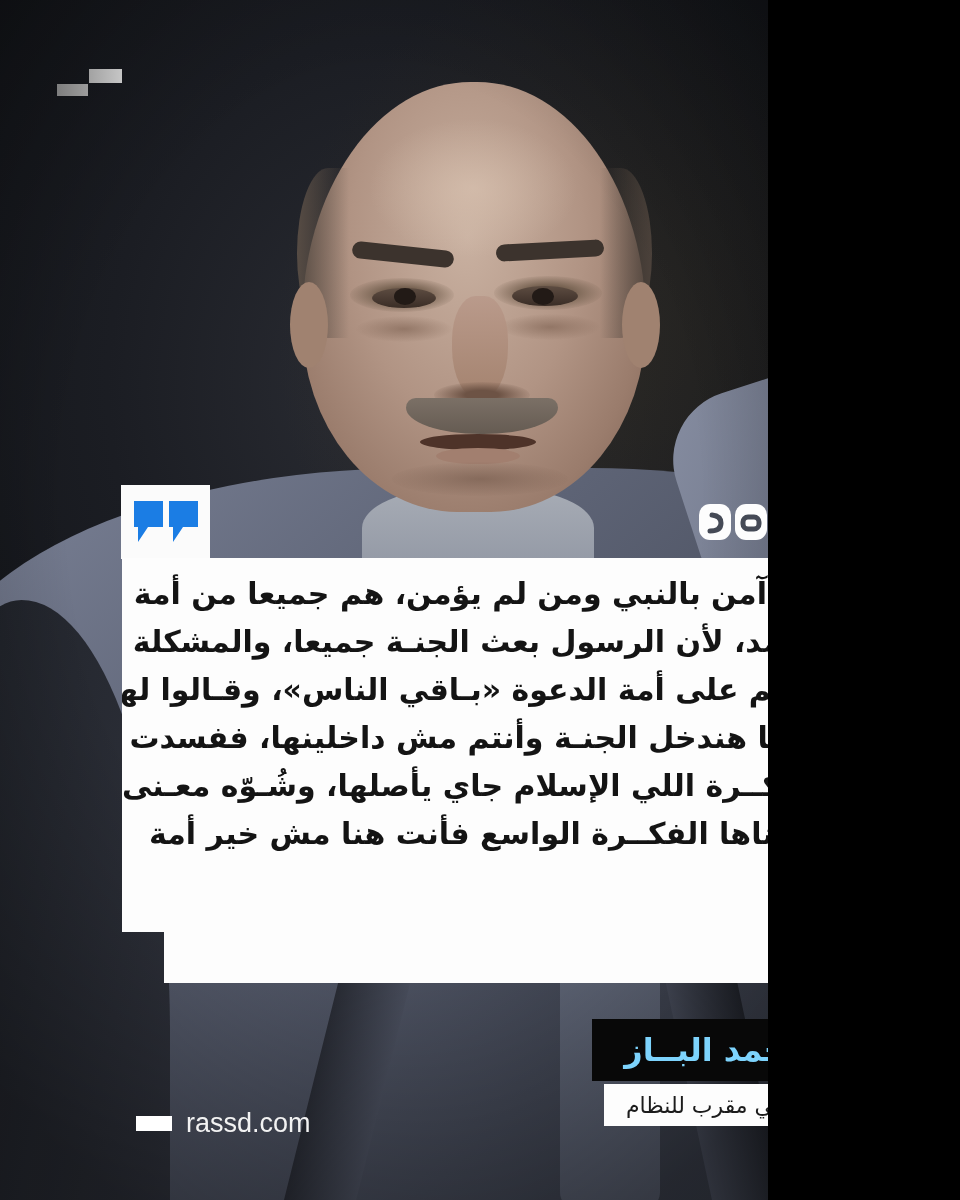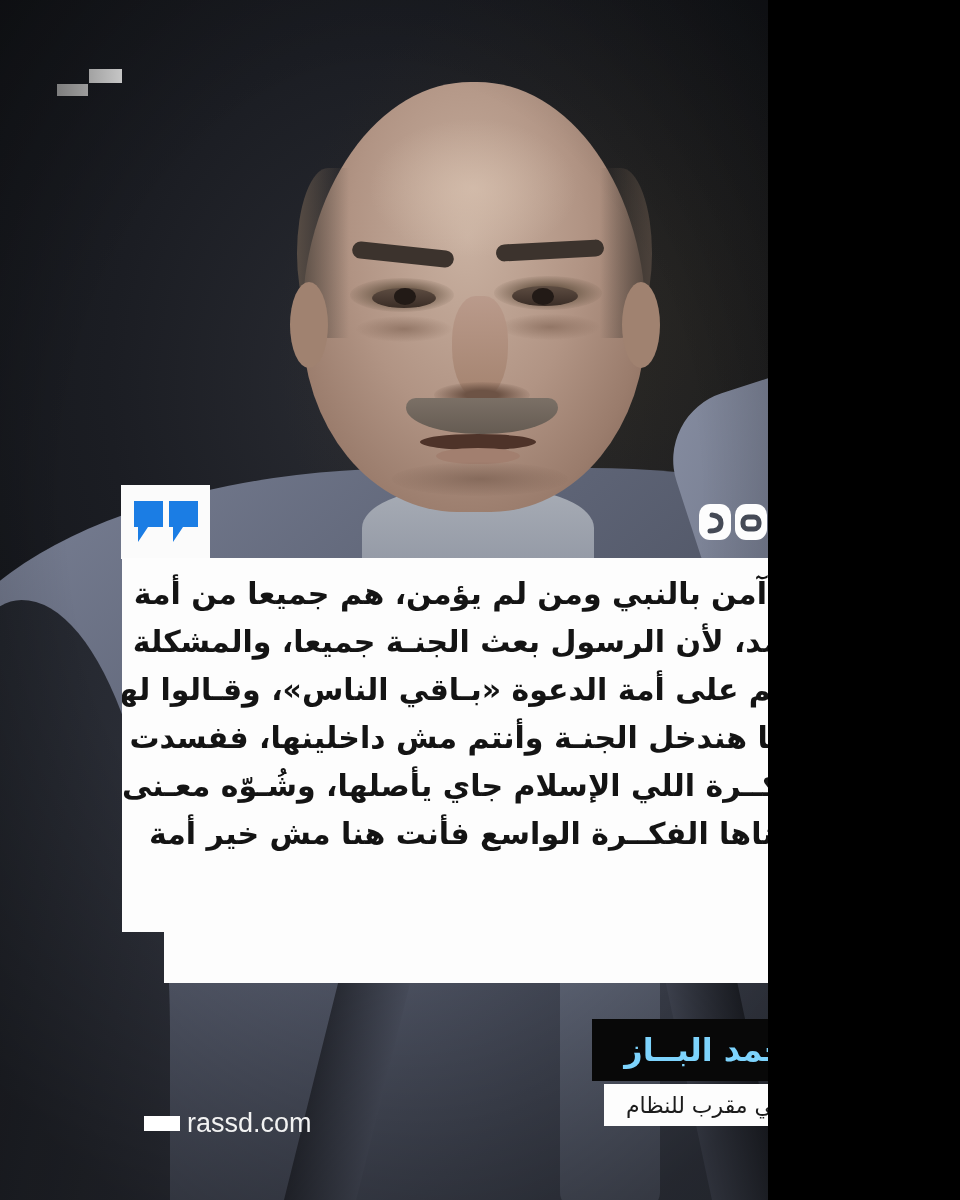--- a/index.html
+++ b/index.html
@@ -79,21 +79,21 @@
 
   
   .name-box{left:592px;top:1019px;width:247px;height:62px;background:#080808;
     display:flex;align-items:center;justify-content:center;}
   .name-box span{position:static;direction:rtl;color:#7dd3fc;font-size:32px;font-weight:bold;}
   .title-box{left:604px;top:1084px;width:235px;height:42px;background:#fdfdfd;
     display:flex;align-items:center;justify-content:center;}
   .title-box span{position:static;direction:rtl;color:#1c1c1c;font-size:22px;}
 
   
-  .footer{left:120px;top:1106px;height:34px;display:flex;align-items:center;gap:7px;padding-left:24px;}
+  .footer{left:112px;top:1106px;height:34px;display:flex;align-items:center;gap:14px;padding-left:24px;}
   .footer .swatch{position:static;width:36px;height:15px;background:#fff;}
   .footer .site{position:static;color:#f2f2f2;font-size:27px;font-weight:500;
     font-family:"Liberation Sans","DejaVu Sans",sans-serif;}
 </style>
 </head>
 <body>
 
 <div class="poster">
 
   <div class="photo-bg"></div>

